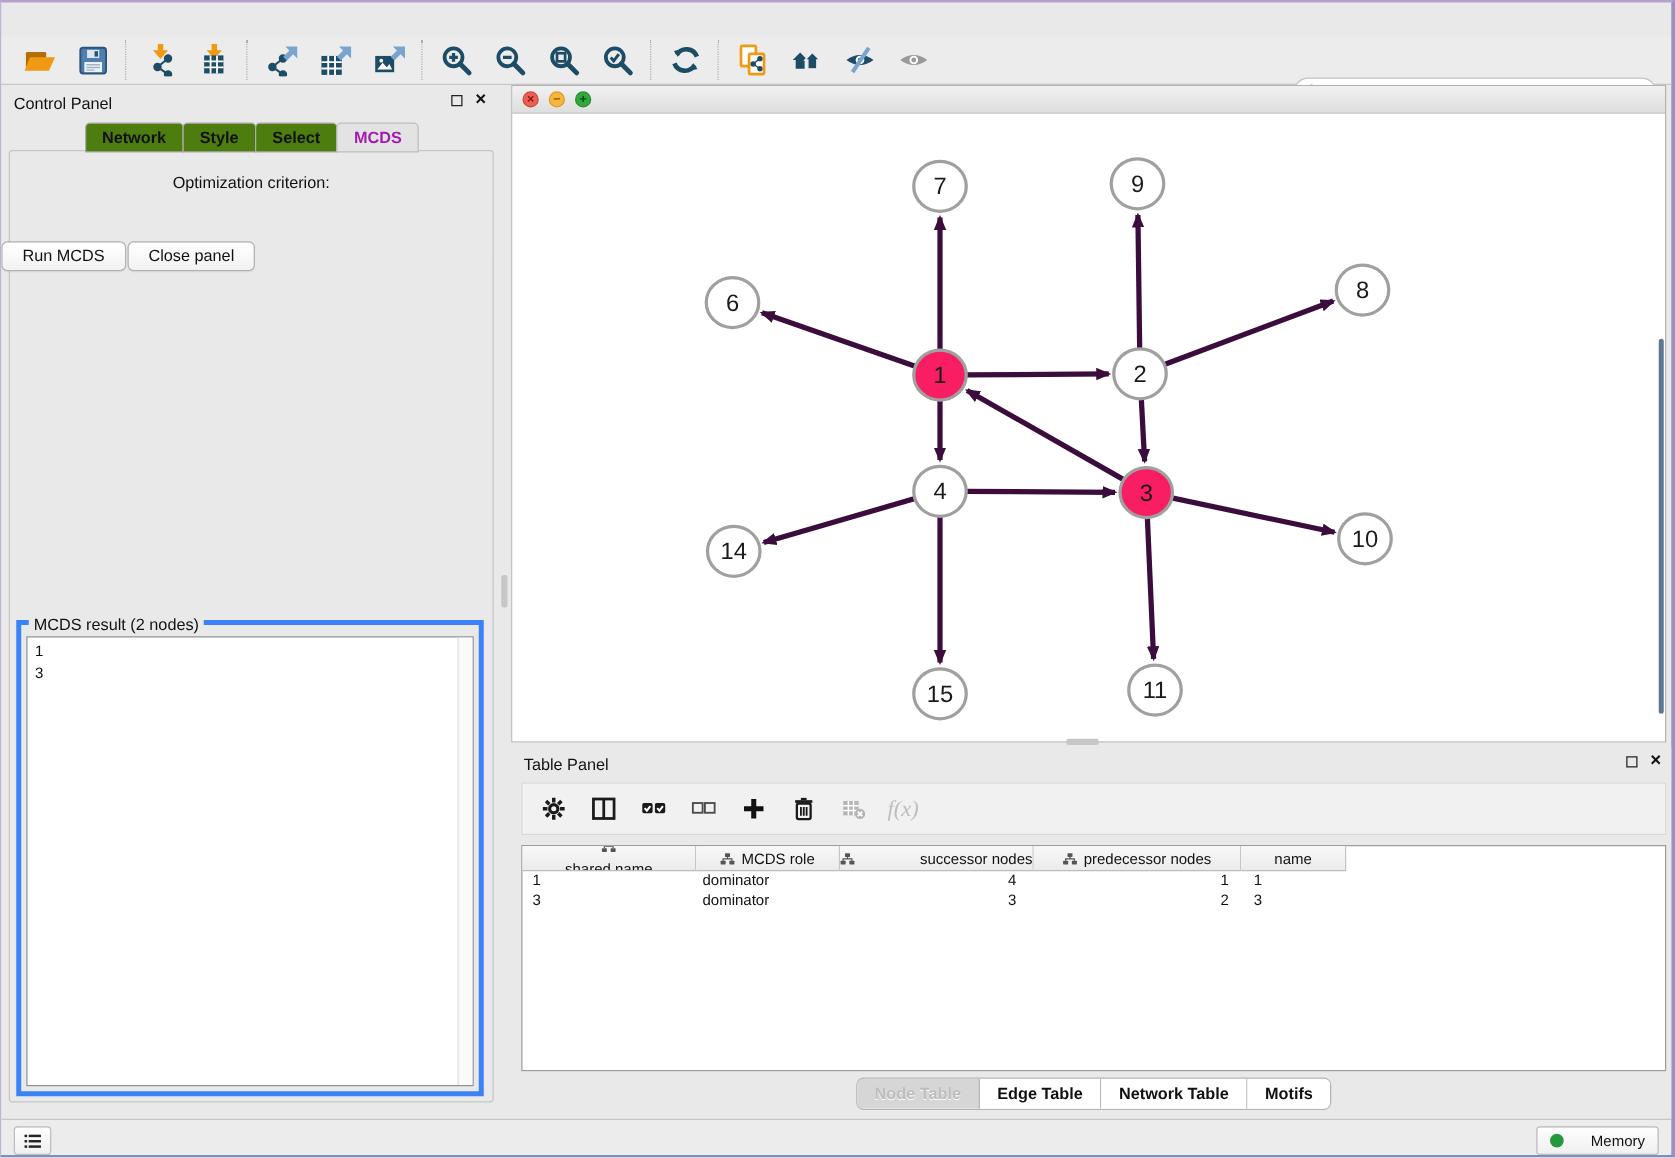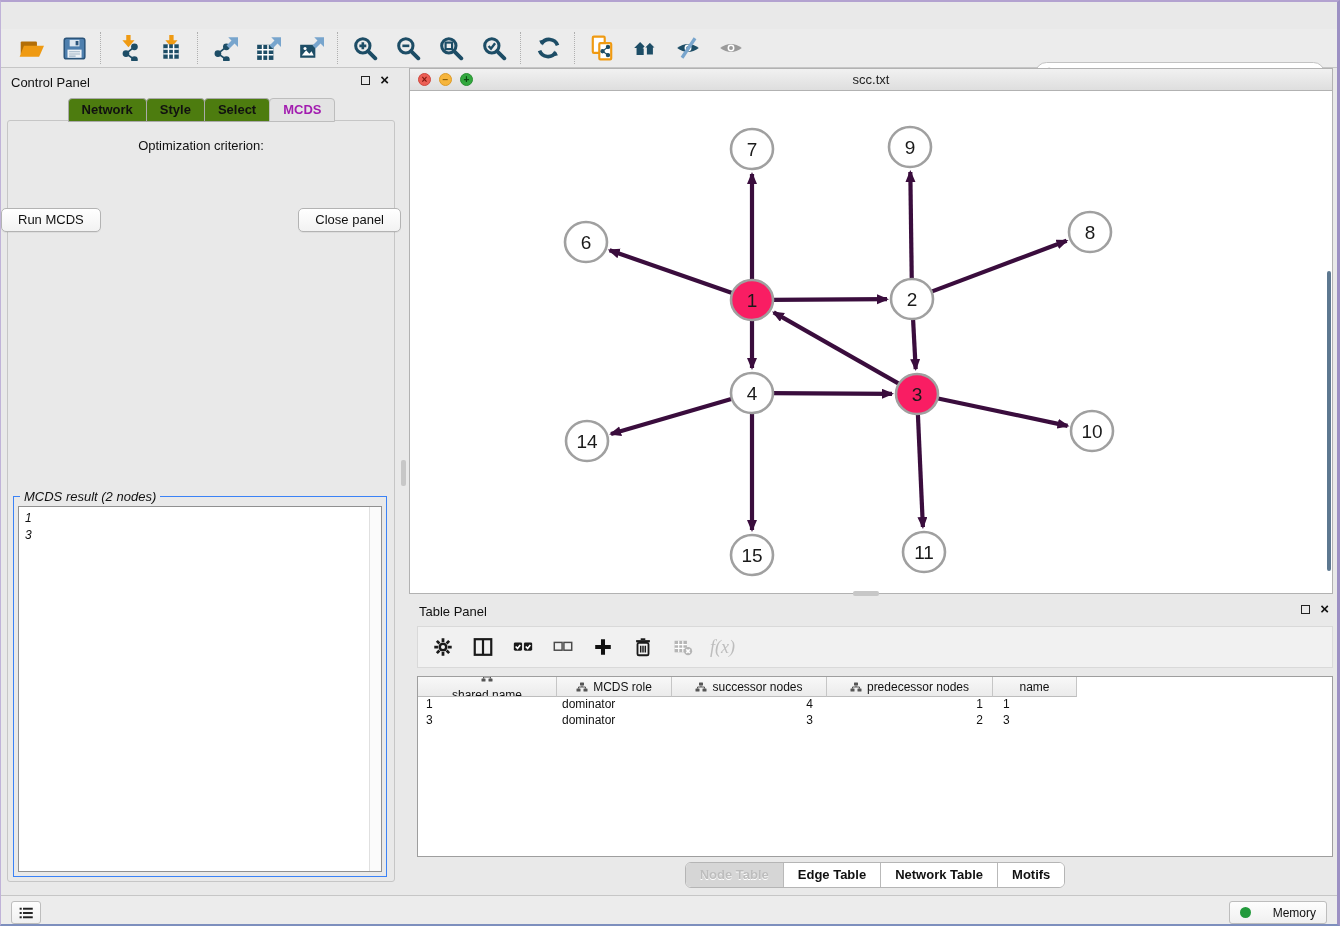--- a/index.html
+++ b/index.html
@@ -40,25 +40,25 @@
               border:1px solid #c6c6c6; border-radius:3px; background:#e9e9e9; }
 
   .opt-label { position:absolute; left:0; top:69px; width:100%; text-align:center; font-size:13px; color:#111; }
   .cp-select { position:absolute; left:44px; top:90px; width:312px; height:24px; background:#fff;
                border:1px solid #b3b3b3; border-radius:5px; display:flex; align-items:center;
                padding:0 22px 0 12px; font-size:13px; color:#111; }
   .spinner { position:absolute; right:9px; top:4px; display:flex; flex-direction:column; gap:2px; }
   .spinner i { width:0; height:0; border-left:4px solid transparent; border-right:4px solid transparent; }
   .spinner .up { border-bottom:5px solid #555; }
   .spinner .dn { border-top:5px solid #555; }
-  .cp-buttons { position:absolute; left:0; top:124px; width:100%; display:flex; justify-content:space-between; gap:14px;margin-top:15px; }
+  .cp-buttons { position:absolute; left:0; top:124px; width:100%; display:flex; justify-content:flex-start; gap:1px; }
   .cp-btn { background:linear-gradient(#ffffff,#f2f2f2); border:1px solid #b3b3b3; border-radius:5px;
             font-size:13px; color:#111; padding:3px 16px 4px; box-shadow:0 1px 0 rgba(0,0,0,0.05); }
 
-  .groupbox { position:absolute; left:12px; top:427px; width:374px; height:381px; border:1px solid #3b82f6;font-style:italic; }
+  .groupbox { position:absolute; left:12px; top:427px; width:374px; height:381px; border:4px solid #3b82f6; }
   .groupbox .gb-label { position:absolute; left:6px; top:-8px; background:#e9e9e9; padding:0 4px;
                         font-size:13px; color:#111; }
   .gb-text { position:absolute; left:4px; top:9px; right:4px; bottom:4px; background:#fff;
              border:1px solid #909090; font-size:12px; color:#111; padding:3px 0 0 6px; line-height:17px; overflow:hidden; }
   .gb-scroll { position:absolute; right:0; top:0; bottom:0; width:12px; background:#fbfbfb; border-left:1px solid #e0e0e0; }
 
   
   .net-window { position:absolute; left:408px; top:66px; width:924px; height:526px;
                 border:1px solid #b2b2b2; background:#fff; }
   .net-titlebar { position:relative; height:22px; background:linear-gradient(#f1f1f1,#dedede);
@@ -309,21 +309,20 @@
     </div>
   </div>
 
   <div class="net-window">
     <div class="net-titlebar">
       <div class="net-traffic">
         <span class="nt-dot nt-red">×</span>
         <span class="nt-dot nt-yellow">−</span>
         <span class="nt-dot nt-green">+</span>
       </div>
-      <div class="nt-title">scc.txt</div>
     </div>
     <div class="net-canvas">
       <svg id="graph-svg" width="922" height="502">
           <defs>
             <marker id="arrow" markerUnits="userSpaceOnUse" markerWidth="14" markerHeight="11" refX="10" refY="5" orient="auto">
               <path d="M0,0 L12,5 L0,10 z" fill="#3a0d3d"></path>
             </marker>
           </defs>
           <line x1="342" y1="191" x2="342" y2="83" stroke="#3a0d3d" stroke-width="4.2" marker-end="url(#arrow)"></line>
           <line x1="325.0073602418329" y1="203.06281261461632" x2="199.60088855300984" y2="159.24609359081066" stroke="#3a0d3d" stroke-width="4.2" marker-end="url(#arrow)"></line>
@@ -490,21 +489,21 @@
                 <g fill="#555">
                   <rect x="4" y="1.5" width="4" height="3" rx="0.5"></rect>
                   <rect x="0.5" y="7.5" width="4" height="3" rx="0.5"></rect>
                   <rect x="7.5" y="7.5" width="4" height="3" rx="0.5"></rect>
                 </g>
                 <path d="M6 4.5 v1.5 M2.5 7.5 v-1.5 h7 v1.5" stroke="#555" fill="none"></path>
               </svg>
             </span>
             <span>MCDS role</span>
           </div>
-          <div class="th-cell" style="width: 155px;">
+          <div class="th-cell" style="width: 155px; justify-content: space-between;">
             <span style="display: inline-flex;">
               <svg width="12" height="12" viewBox="0 0 12 12">
                 <g fill="#555">
                   <rect x="4" y="1.5" width="4" height="3" rx="0.5"></rect>
                   <rect x="0.5" y="7.5" width="4" height="3" rx="0.5"></rect>
                   <rect x="7.5" y="7.5" width="4" height="3" rx="0.5"></rect>
                 </g>
                 <path d="M6 4.5 v1.5 M2.5 7.5 v-1.5 h7 v1.5" stroke="#555" fill="none"></path>
               </svg>
             </span>

